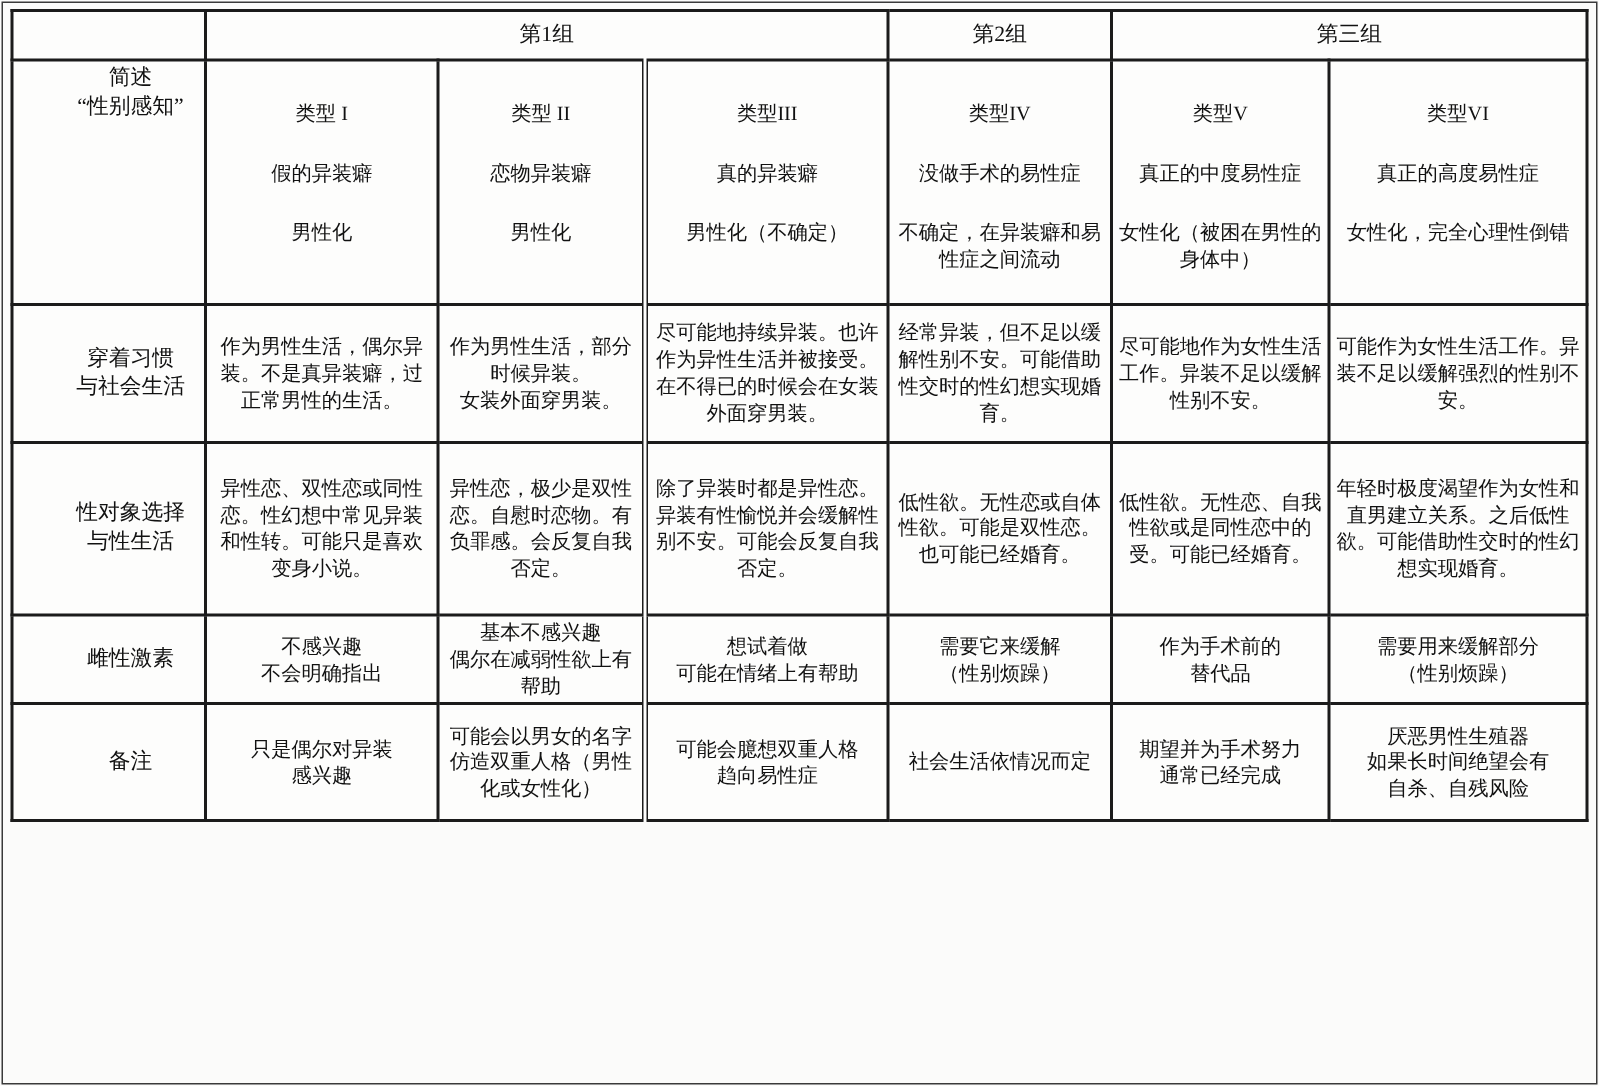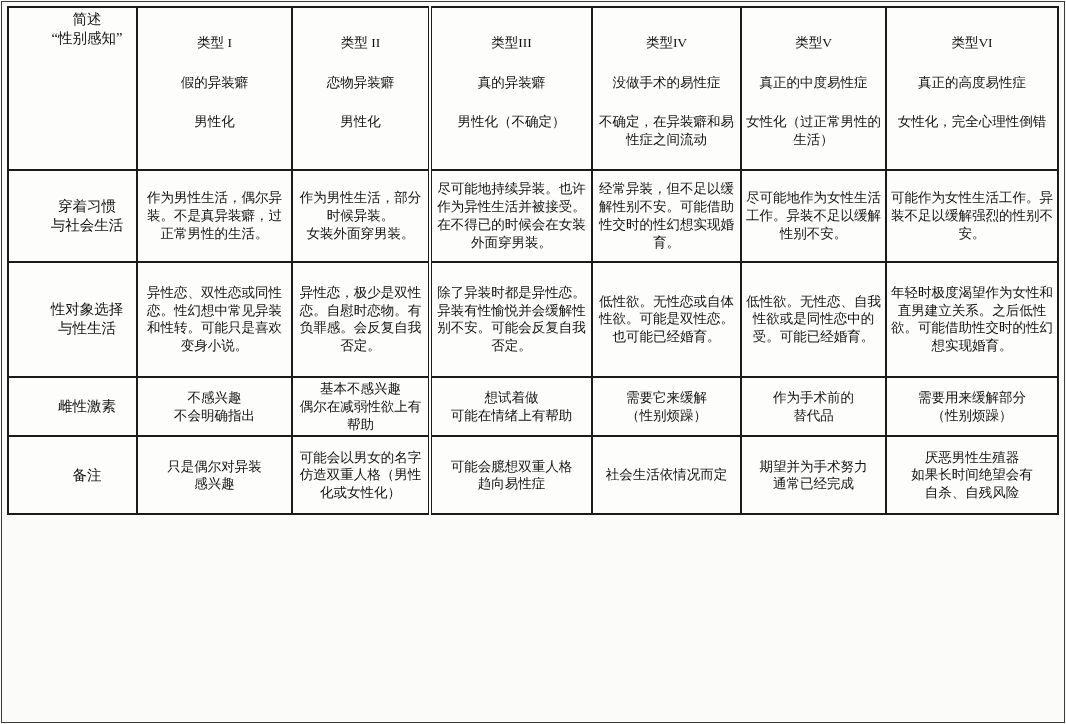--- a/index.html
+++ b/index.html
@@ -73,20 +73,26 @@
       <col class="c2">
       <col class="c3">
       <col class="c4">
     <col class="c5">
       <col class="c6">
       <col class="c7">
   </colgroup>
 
   <tbody>
 
+  <tr class="r-group">
+    <td></td>
+    <td colspan="3">第1组</td>
+    <td>第2组</td>
+    <td colspan="2">第三组</td>
+  </tr>
 
   <tr class="r-types">
     <td class="rowhead">简述
 “性别感知”</td>
     <td>
       <div class="typecell">
         <span class="tlabel">类型 I</span>
         <span class="tname">假的异装癖</span>
         <span class="tgender">男性化</span>
       </div>
@@ -109,21 +115,21 @@
       <div class="typecell">
         <span class="tlabel">类型IV</span>
         <span class="tname">没做手术的易性症</span>
         <span class="tgender">不确定，在异装癖和易性症之间流动</span>
       </div>
     </td>
     <td>
       <div class="typecell">
         <span class="tlabel">类型V</span>
         <span class="tname">真正的中度易性症</span>
-        <span class="tgender">女性化（过正常男性的生活）</span>
+        <span class="tgender">女性化（被困在男性的身体中）</span>
       </div>
     </td>
     <td>
       <div class="typecell">
         <span class="tlabel">类型VI</span>
         <span class="tname">真正的高度易性症</span>
         <span class="tgender">女性化，完全心理性倒错</span>
       </div>
     </td>
   </tr>

